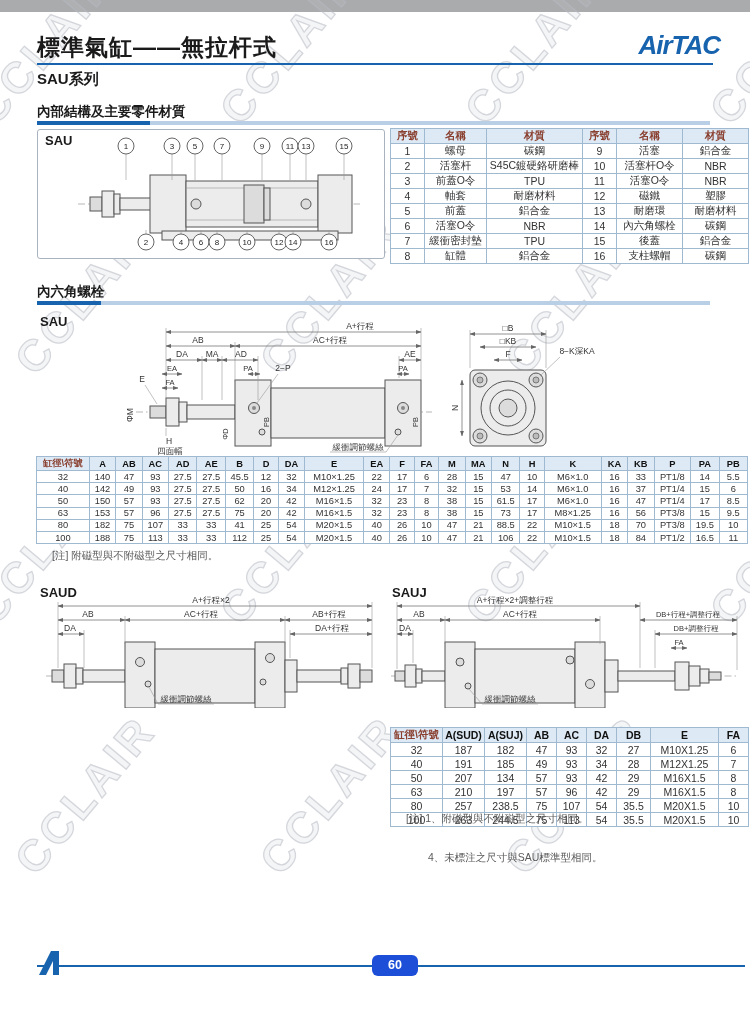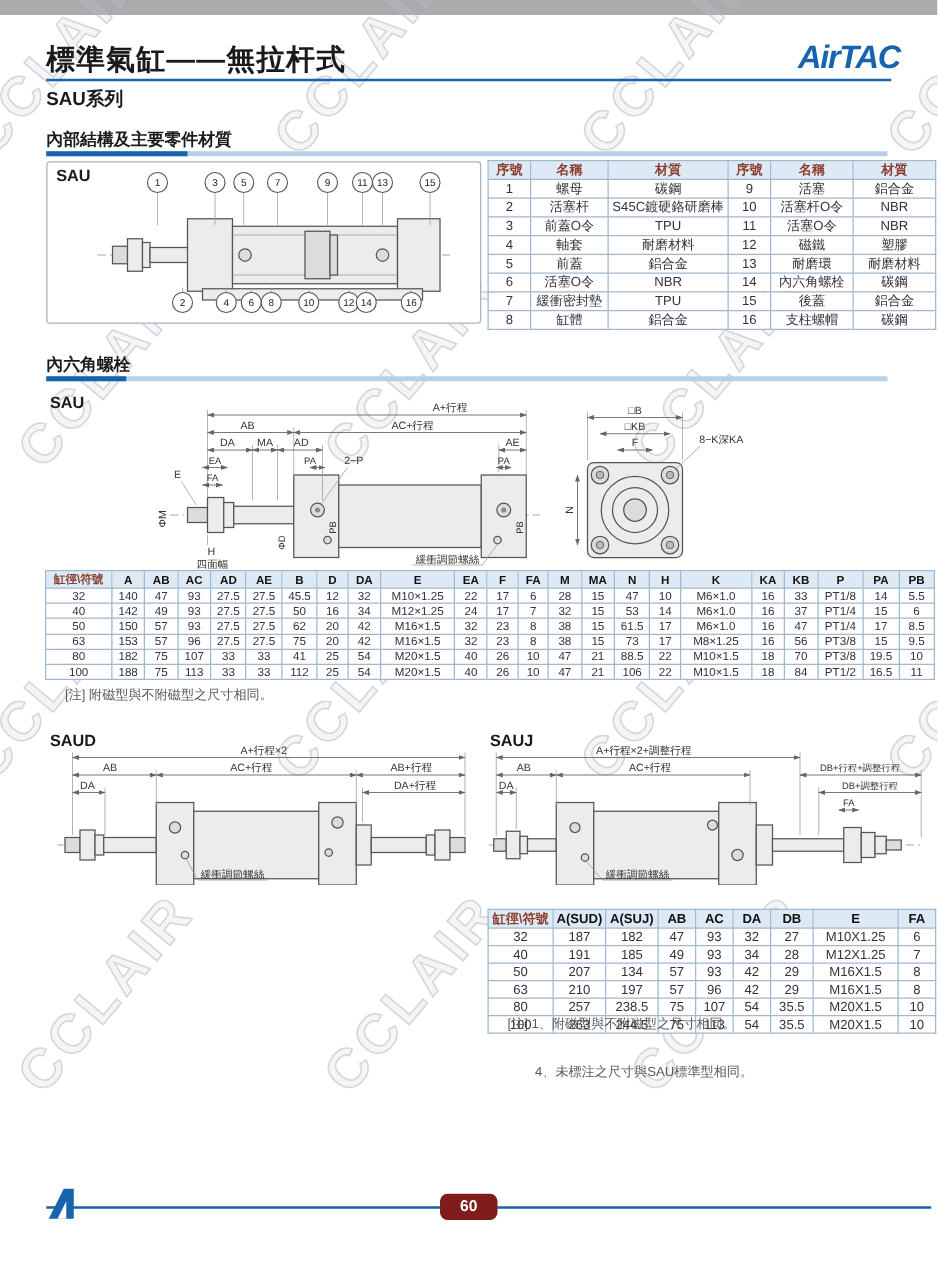--- a/index.html
+++ b/index.html
@@ -55,21 +55,21 @@
   svg .metal2{fill:#dcdcdc;stroke:#555;stroke-width:1;}
   svg .dimline{stroke:#777;stroke-width:0.8;fill:none;}
   svg .ext{stroke:#999;stroke-width:0.6;}
   svg .cl{stroke:#888;stroke-width:0.6;stroke-dasharray:7 3 1.5 3;}
   svg text{fill:#333;font-family:"Liberation Sans","DejaVu Sans",sans-serif;}
   svg .dl{font-size:8.5px;text-anchor:middle;}
   svg .dls{font-size:7.5px;text-anchor:middle;}
   svg .co{font-size:8px;text-anchor:middle;fill:#222;}
 
   .footer-line{position:absolute;left:37px;top:965px;width:708px;height:2px;background:#1763ae;}
-  .page-badge{position:absolute;left:352px;top:955px;width:46px;height:21px;background:#7f1d1d;
+  .page-badge{position:absolute;left:372px;top:955px;width:46px;height:21px;background:#1d4ed8;
     border-radius:6px;color:#fff;font-size:12.5px;font-weight:bold;text-align:center;line-height:21px;}
 </style>
 </head>
 <body>
 
 <div class="top-strip"></div>
 <div id="watermark-layer">
     <span class="wm" style="left: -50px; top: 20px;">CCLAIR</span>
     <span class="wm" style="left: 195px; top: 20px;">CCLAIR</span>
     <span class="wm" style="left: 440px; top: 20px;">CCLAIR</span>

